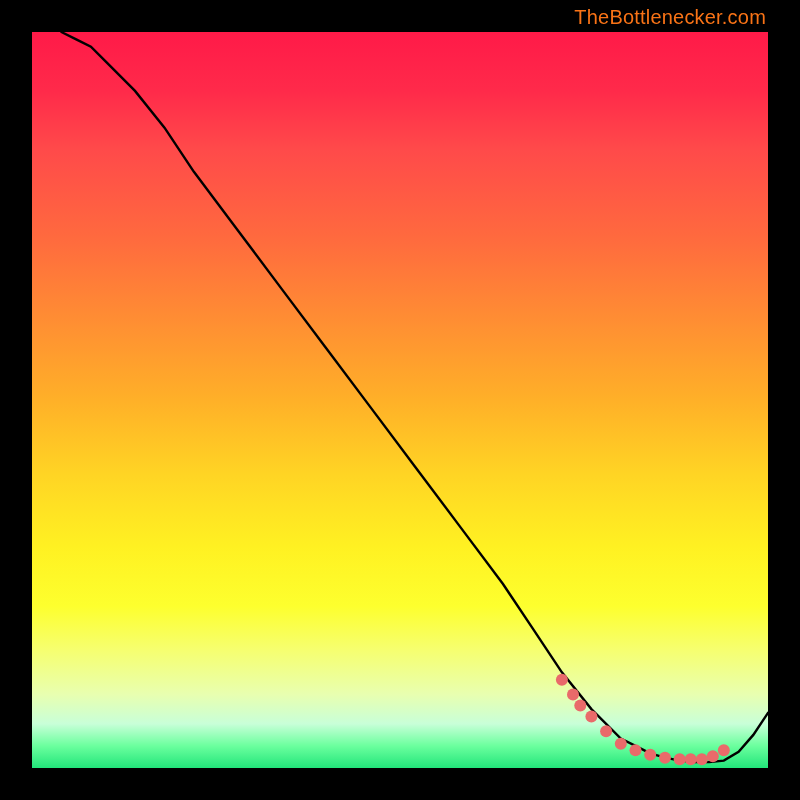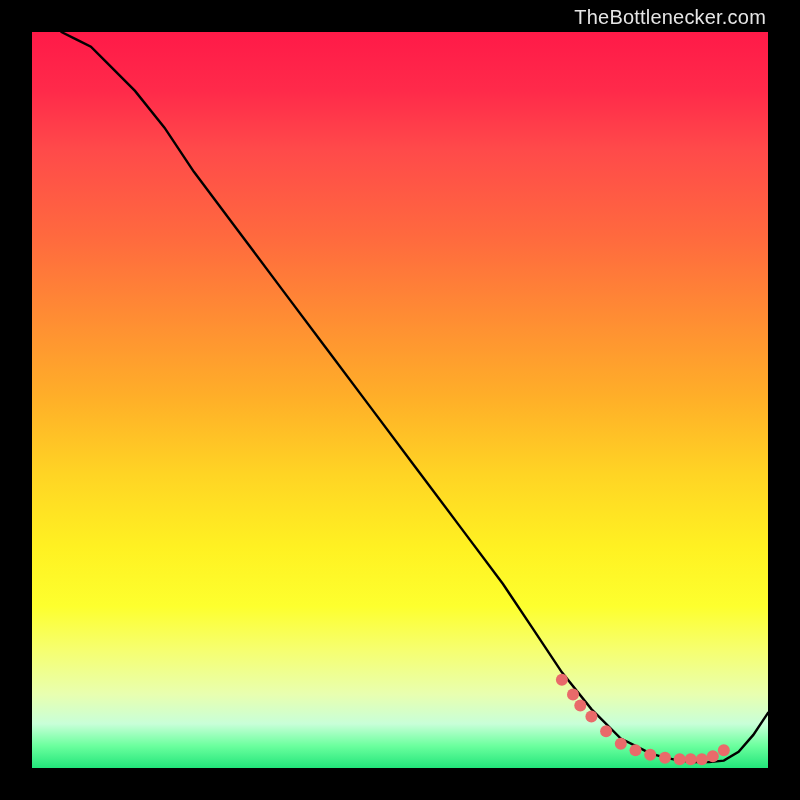--- a/index.html
+++ b/index.html
@@ -49,21 +49,21 @@
     left: 0;
     top: 0;
     width: 736px;
     height: 736px;
     overflow: visible;
   }
   .attribution {
     position: absolute;
     top: 6px;
     right: 34px;
-    color: #e5e5e5;
+    color: #f97316;
     font-size: 20px;
     font-weight: 500;
     letter-spacing: 0.2px;
     user-select: none;
   }
 </style>
 </head>
 <body>
 
 <div class="frame">

